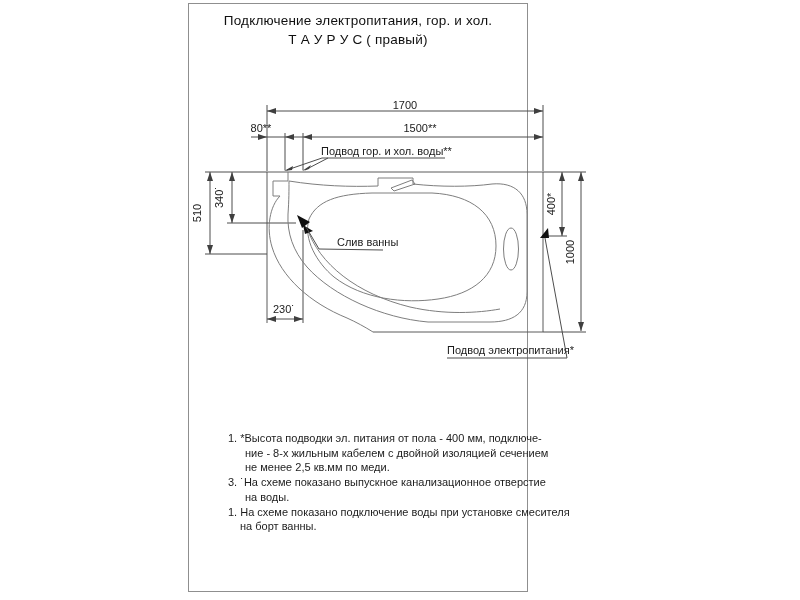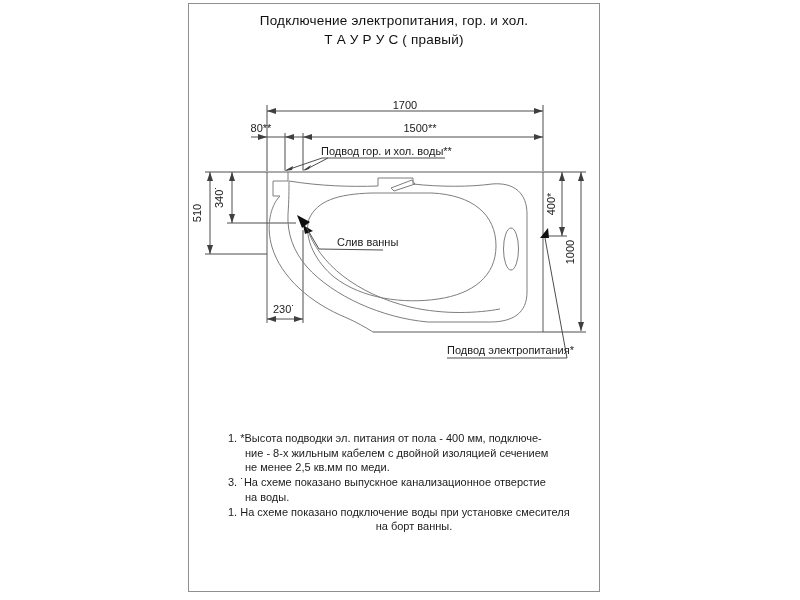--- a/index.html
+++ b/index.html
@@ -3,37 +3,37 @@
 <meta charset="utf-8">
 <style>
   html,body { margin:0; padding:0; }
   body {
     width:800px; height:600px; position:relative;
     background:#ffffff;
     font-family:"Liberation Sans", sans-serif;
     overflow:hidden;
   }
   .page {
-    position:absolute; left:188px; top:3px; width:412px; height:589px;
+    position:absolute; left:188px; top:3px; width:340px; height:589px;
     border:1px solid #8f8f8f; background:#ffffff; box-sizing:border-box;
   }
   .title {
     position:absolute; top:7px; left:0; width:100%;
     text-align:center; font-size:13.5px; line-height:19px; color:#101010;
     letter-spacing:0.2px;
   }
   .drawing {
     position:absolute; left:0; top:0; width:800px; height:600px;
   }
   .notes {
     position:absolute; left:228px; top:431px; width:360px;
     font-size:11px; line-height:14.7px; color:#1c1c1c;
   }
   .notes .ind   { padding-left:17px; }
-  .notes .ind-s { padding-left:12px;text-align:center; }
+  .notes .ind-s { padding-left:12px; }
   .drawing text {
     font-family:"Liberation Sans", sans-serif;
     font-size:11px; fill:#1a1a1a;
   }
   .dimline { stroke:#4d4d4d; stroke-width:1; fill:none; }
   .boxline { stroke:#5a5a5a; stroke-width:1; fill:none; }
   .tubline { stroke:#7e7e7e; stroke-width:1; fill:none; }
   .leader  { stroke:#4d4d4d; stroke-width:1; fill:none; }
   .arr  { fill:#3f3f3f; stroke:none; }
   .mark { fill:#0f0f0f; stroke:none; }

